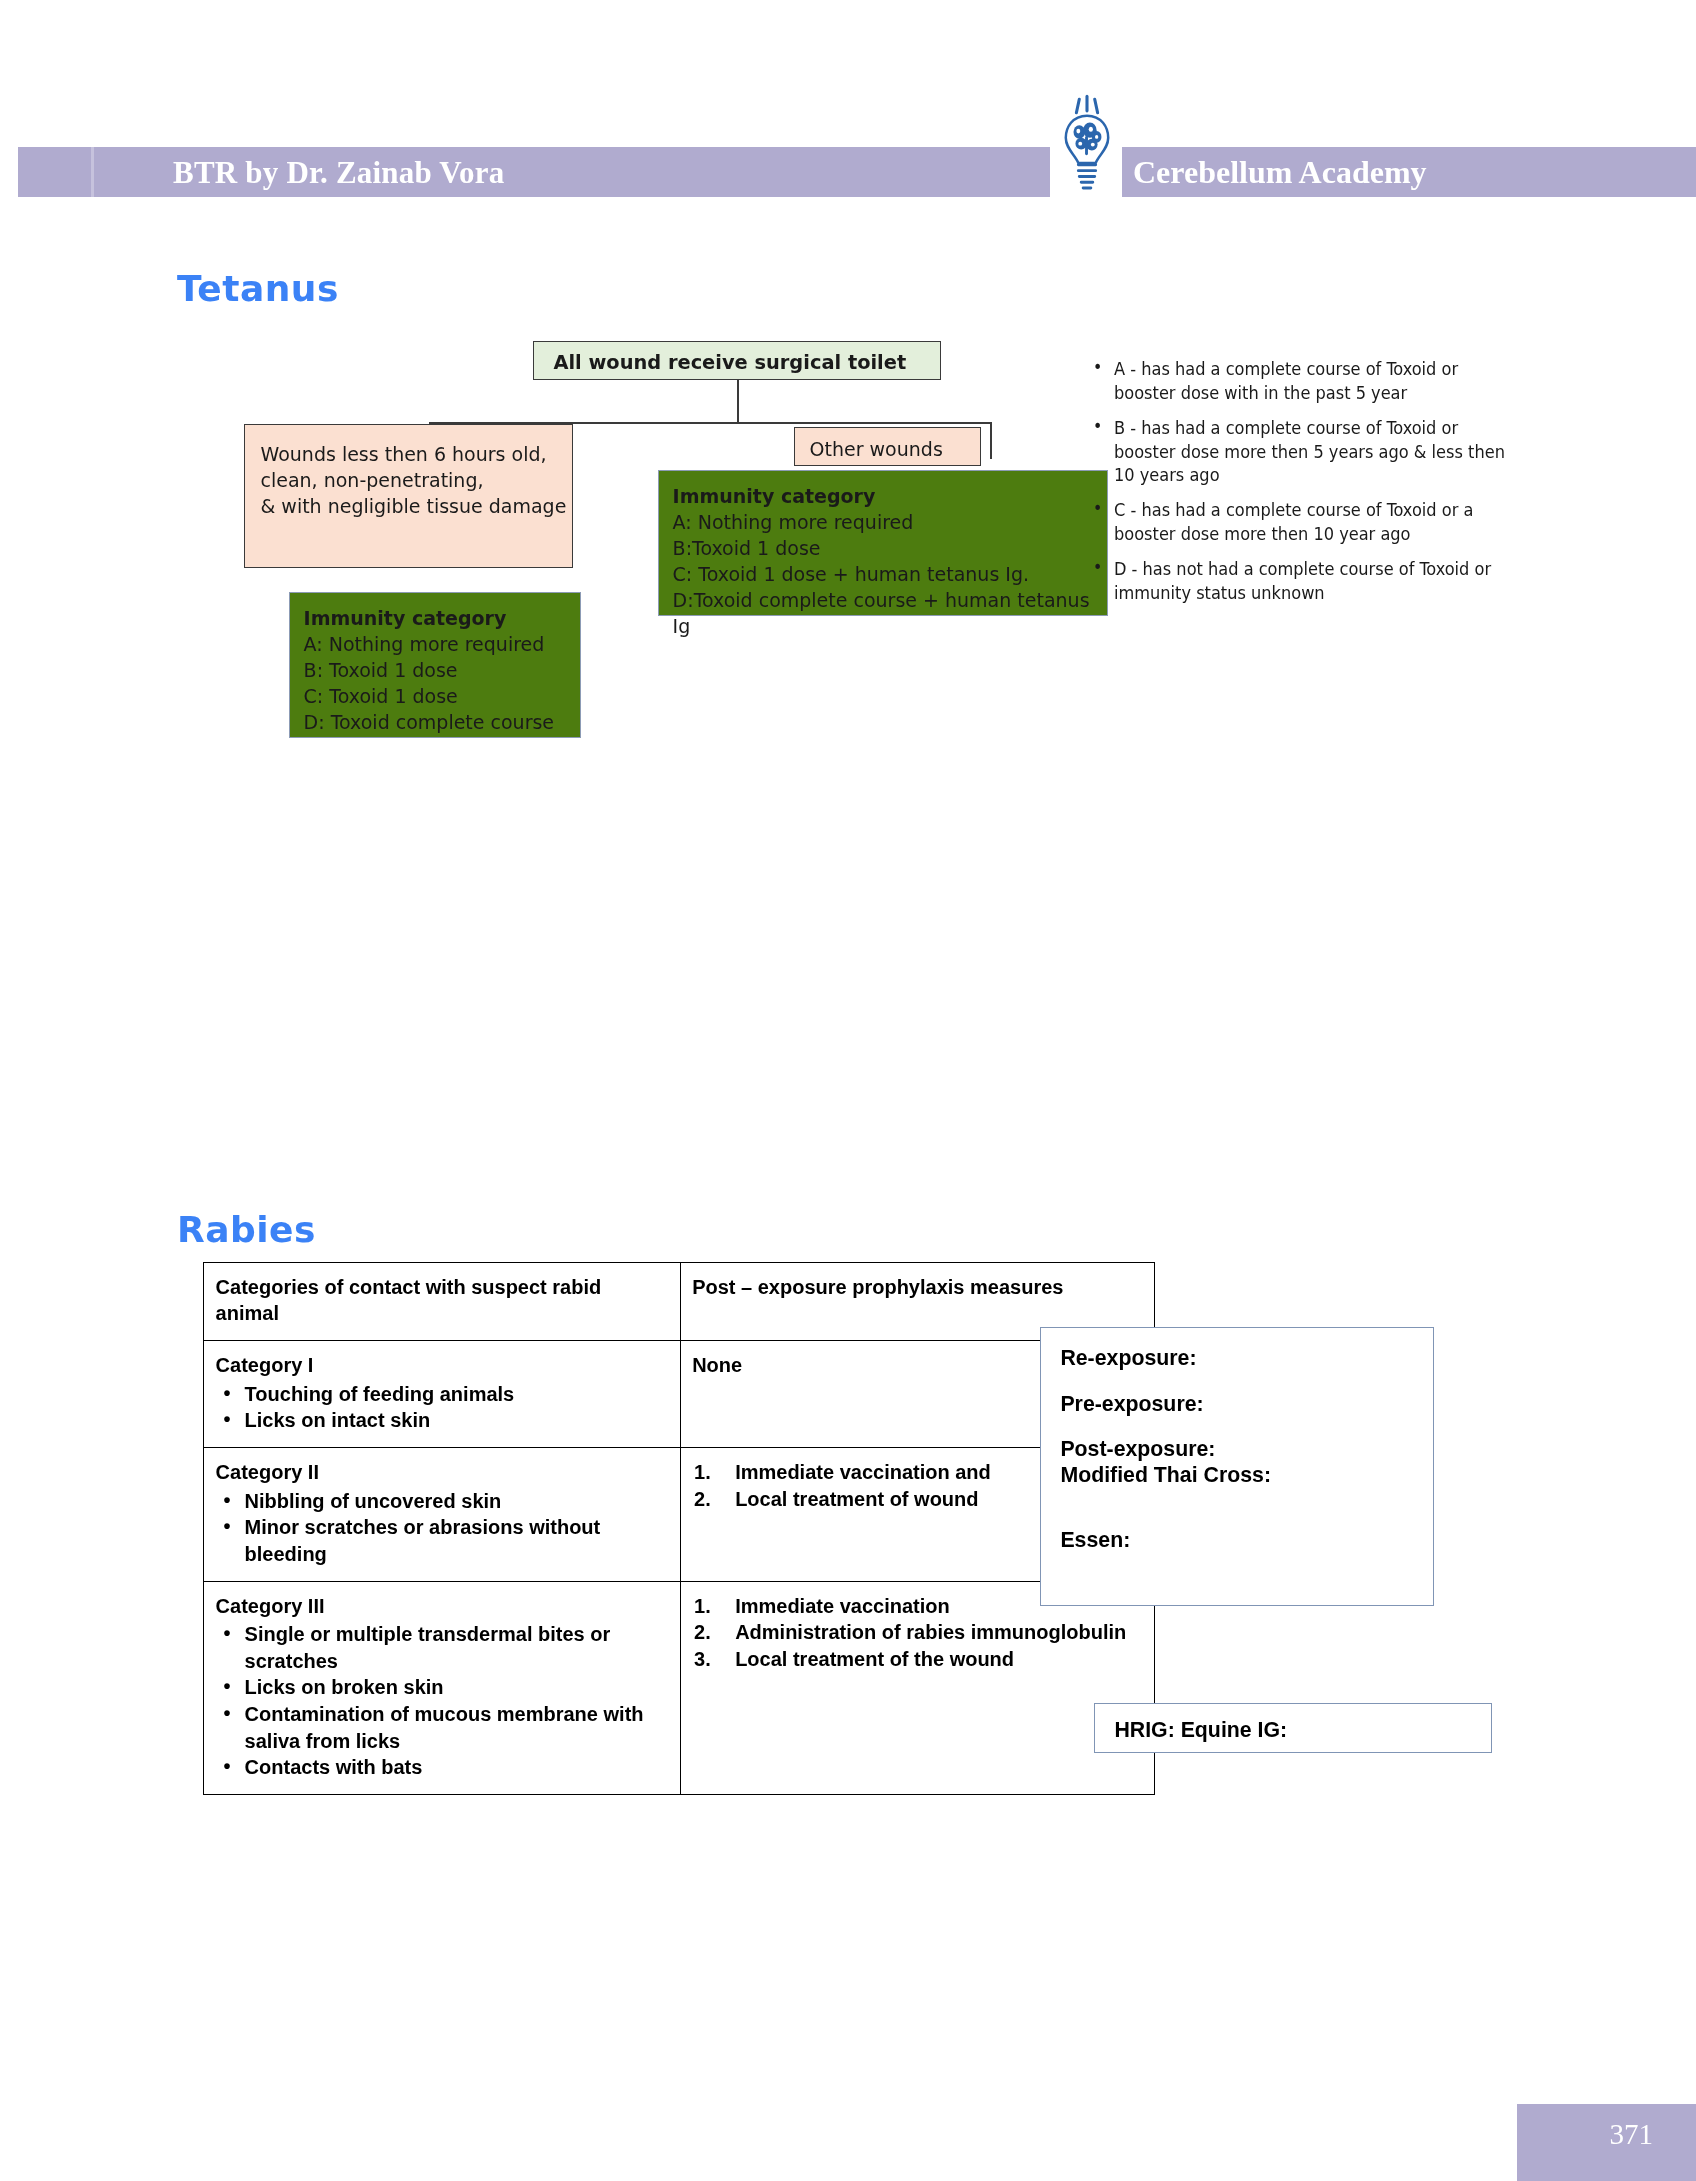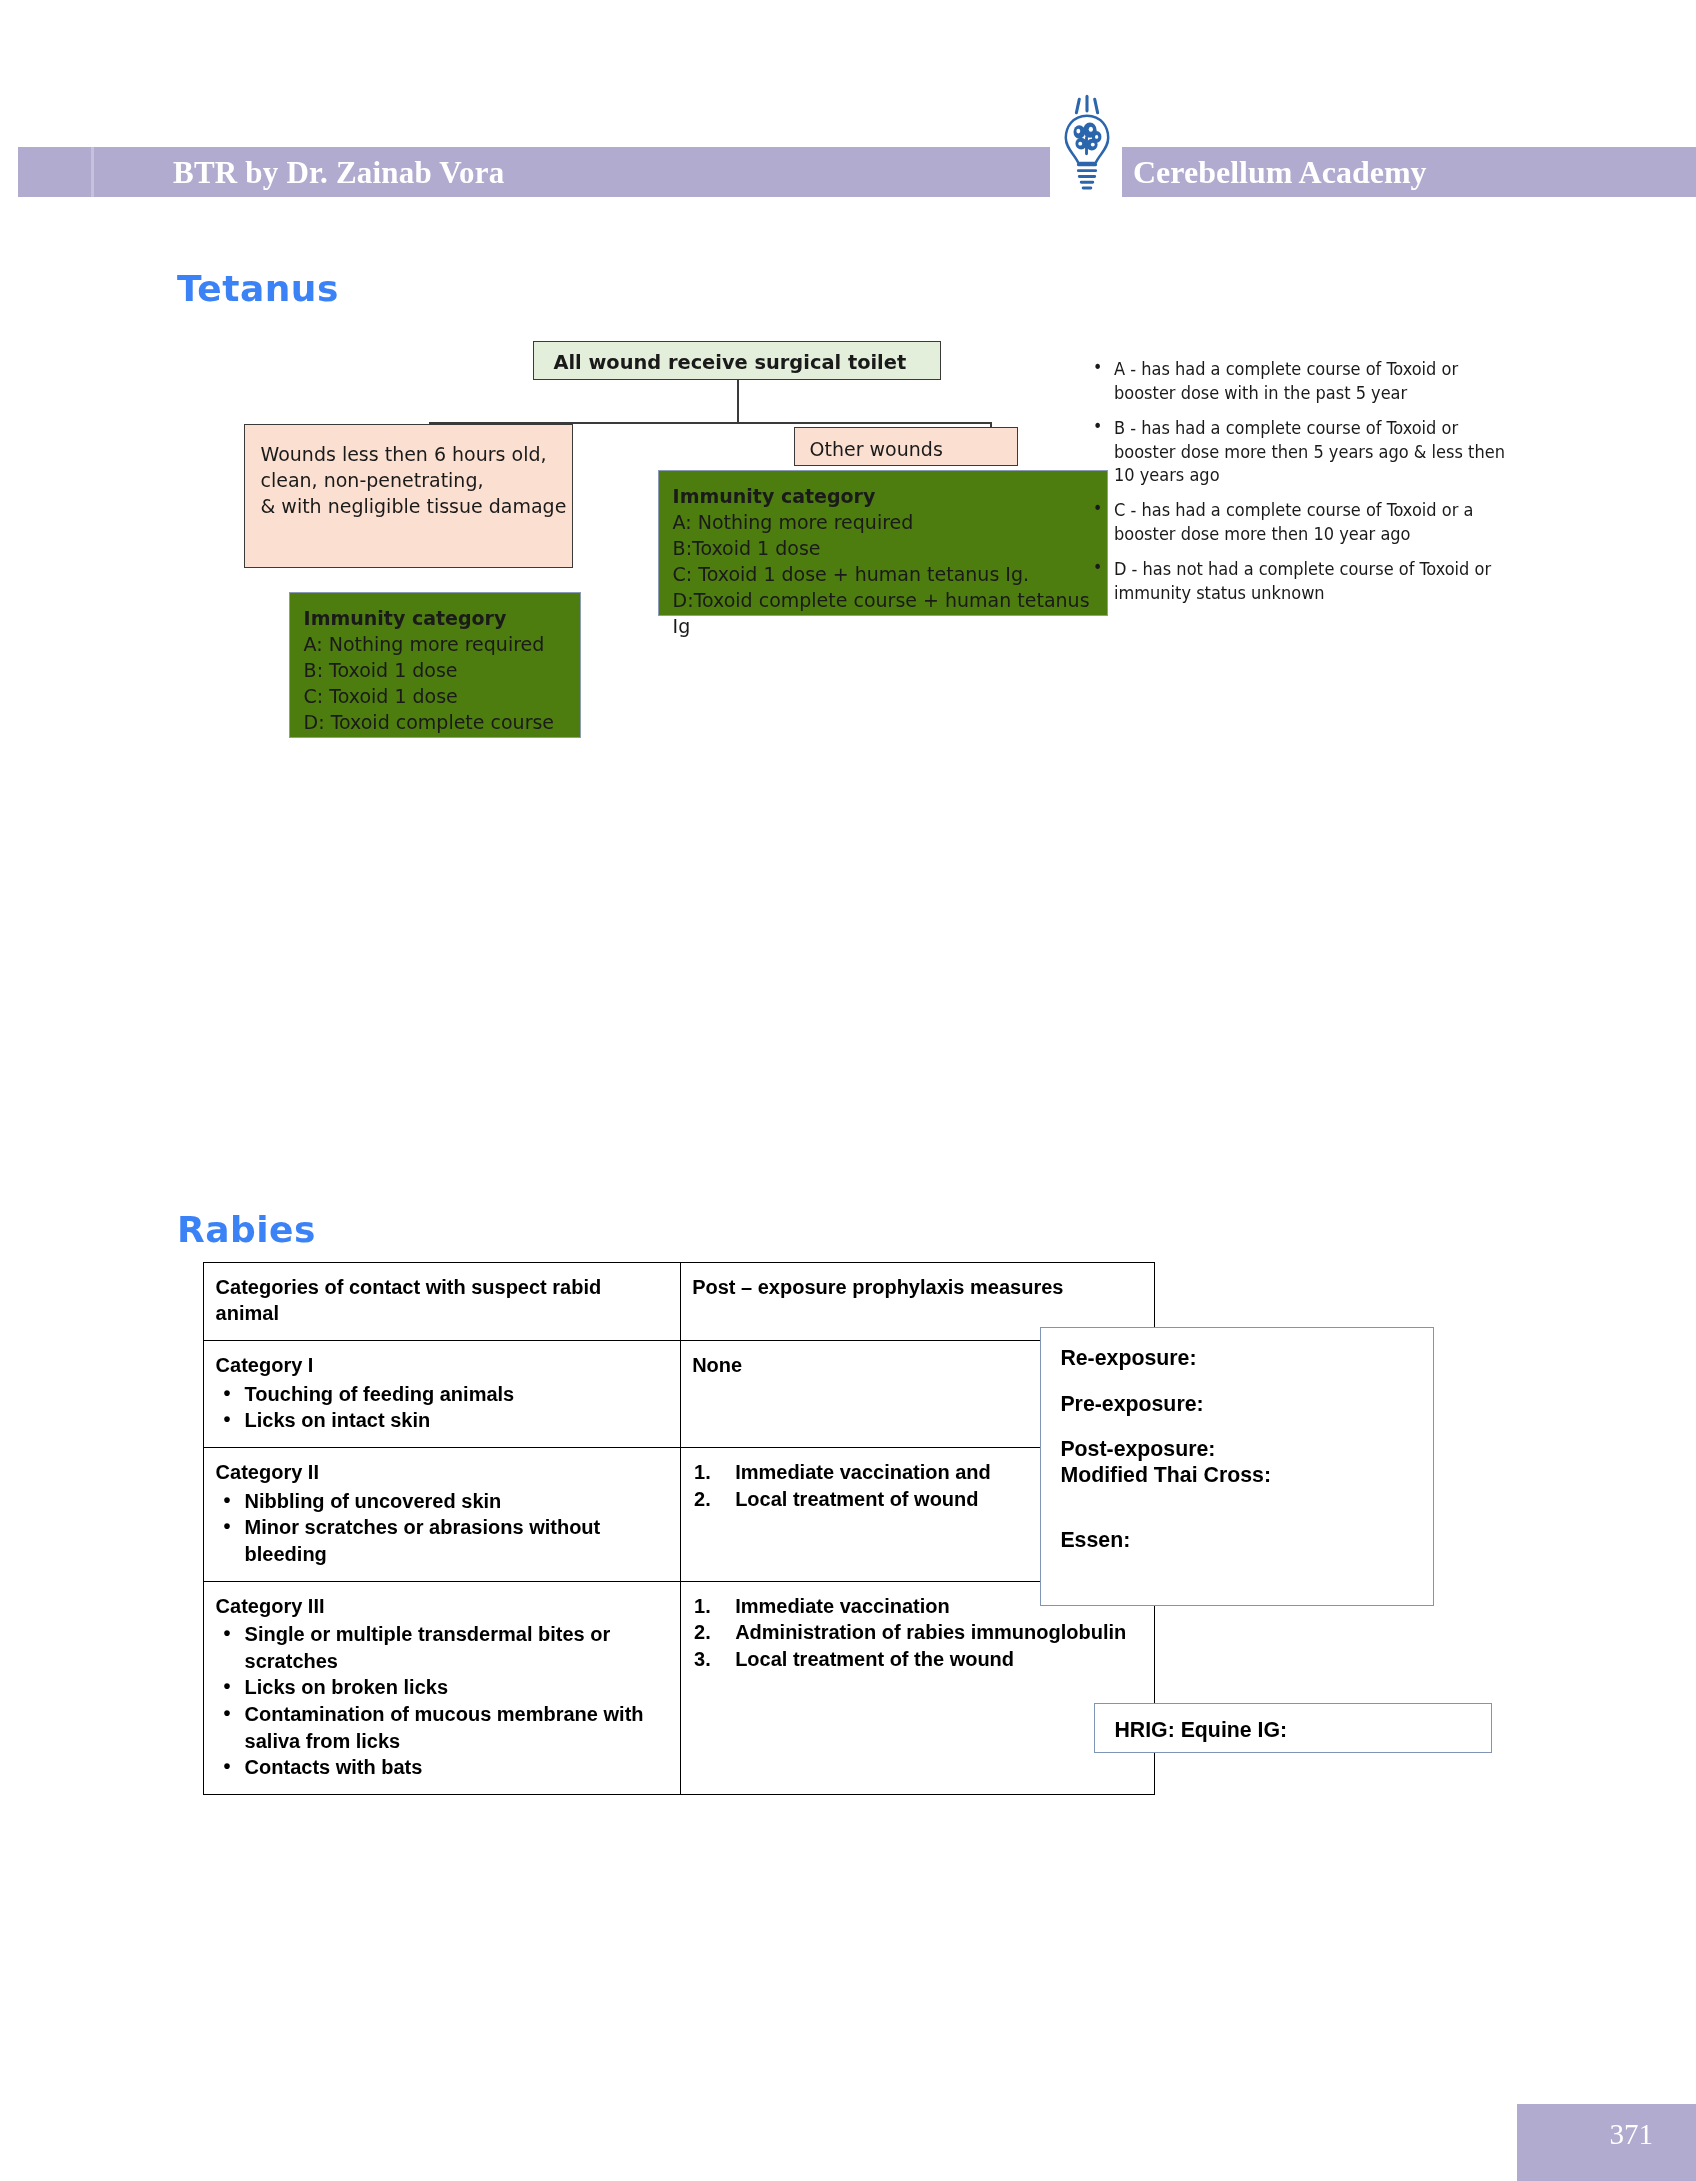--- a/index.html
+++ b/index.html
@@ -132,21 +132,21 @@
   #line-v-top   { left: 737px; top: 379px; width: 1.6px; height: 44px; }
   #line-h-split { left: 429px; top: 422px; width: 563px; height: 1.6px; }
   #line-v-left  { left: 429px; top: 422px; width: 1.6px; height: 37px; }
   #line-v-right { left: 990px; top: 422px; width: 1.6px; height: 37px; }
 
   #box-left-wound {
     left: 244px; top: 424px; width: 329px; height: 144px;
     padding: 15.5px 0 0 15.5px;
   }
   #box-other-wounds {
-    left: 794px; top: 427px; width: 224px; height: 39px;
+    left: 794px; top: 427px; width: 187px; height: 39px;
     padding: 7.8px 0 0 14.6px;
   }
   #box-immunity-right {
     left: 622px; top: 470px; width: 450px; height: 146px;
     padding: 11.6px 0 0 13.6px;
   }
   #box-immunity-left {
     left: 253px; top: 592px; width: 292px; height: 146px;
     padding: 11.6px 0 0 13.6px;
   }
@@ -392,21 +392,21 @@
           <li>Local treatment of wound</li>
         </ol>
       </td>
     </tr>
 
     <tr>
       <td class="col-a">
         <span>Category III</span>
         <ul>
           <li>Single or multiple transdermal bites or scratches</li>
-          <li>Licks on broken licks</li>
+          <li>Licks on broken skin</li>
           <li>Contamination of mucous membrane with saliva from licks</li>
           <li>Contacts with bats</li>
         </ul>
       </td>
       <td class="col-b">
         <ol>
           <li>Immediate vaccination</li>
           <li>Administration of rabies immunoglobulin</li>
           <li>Local treatment of the wound</li>
         </ol>

